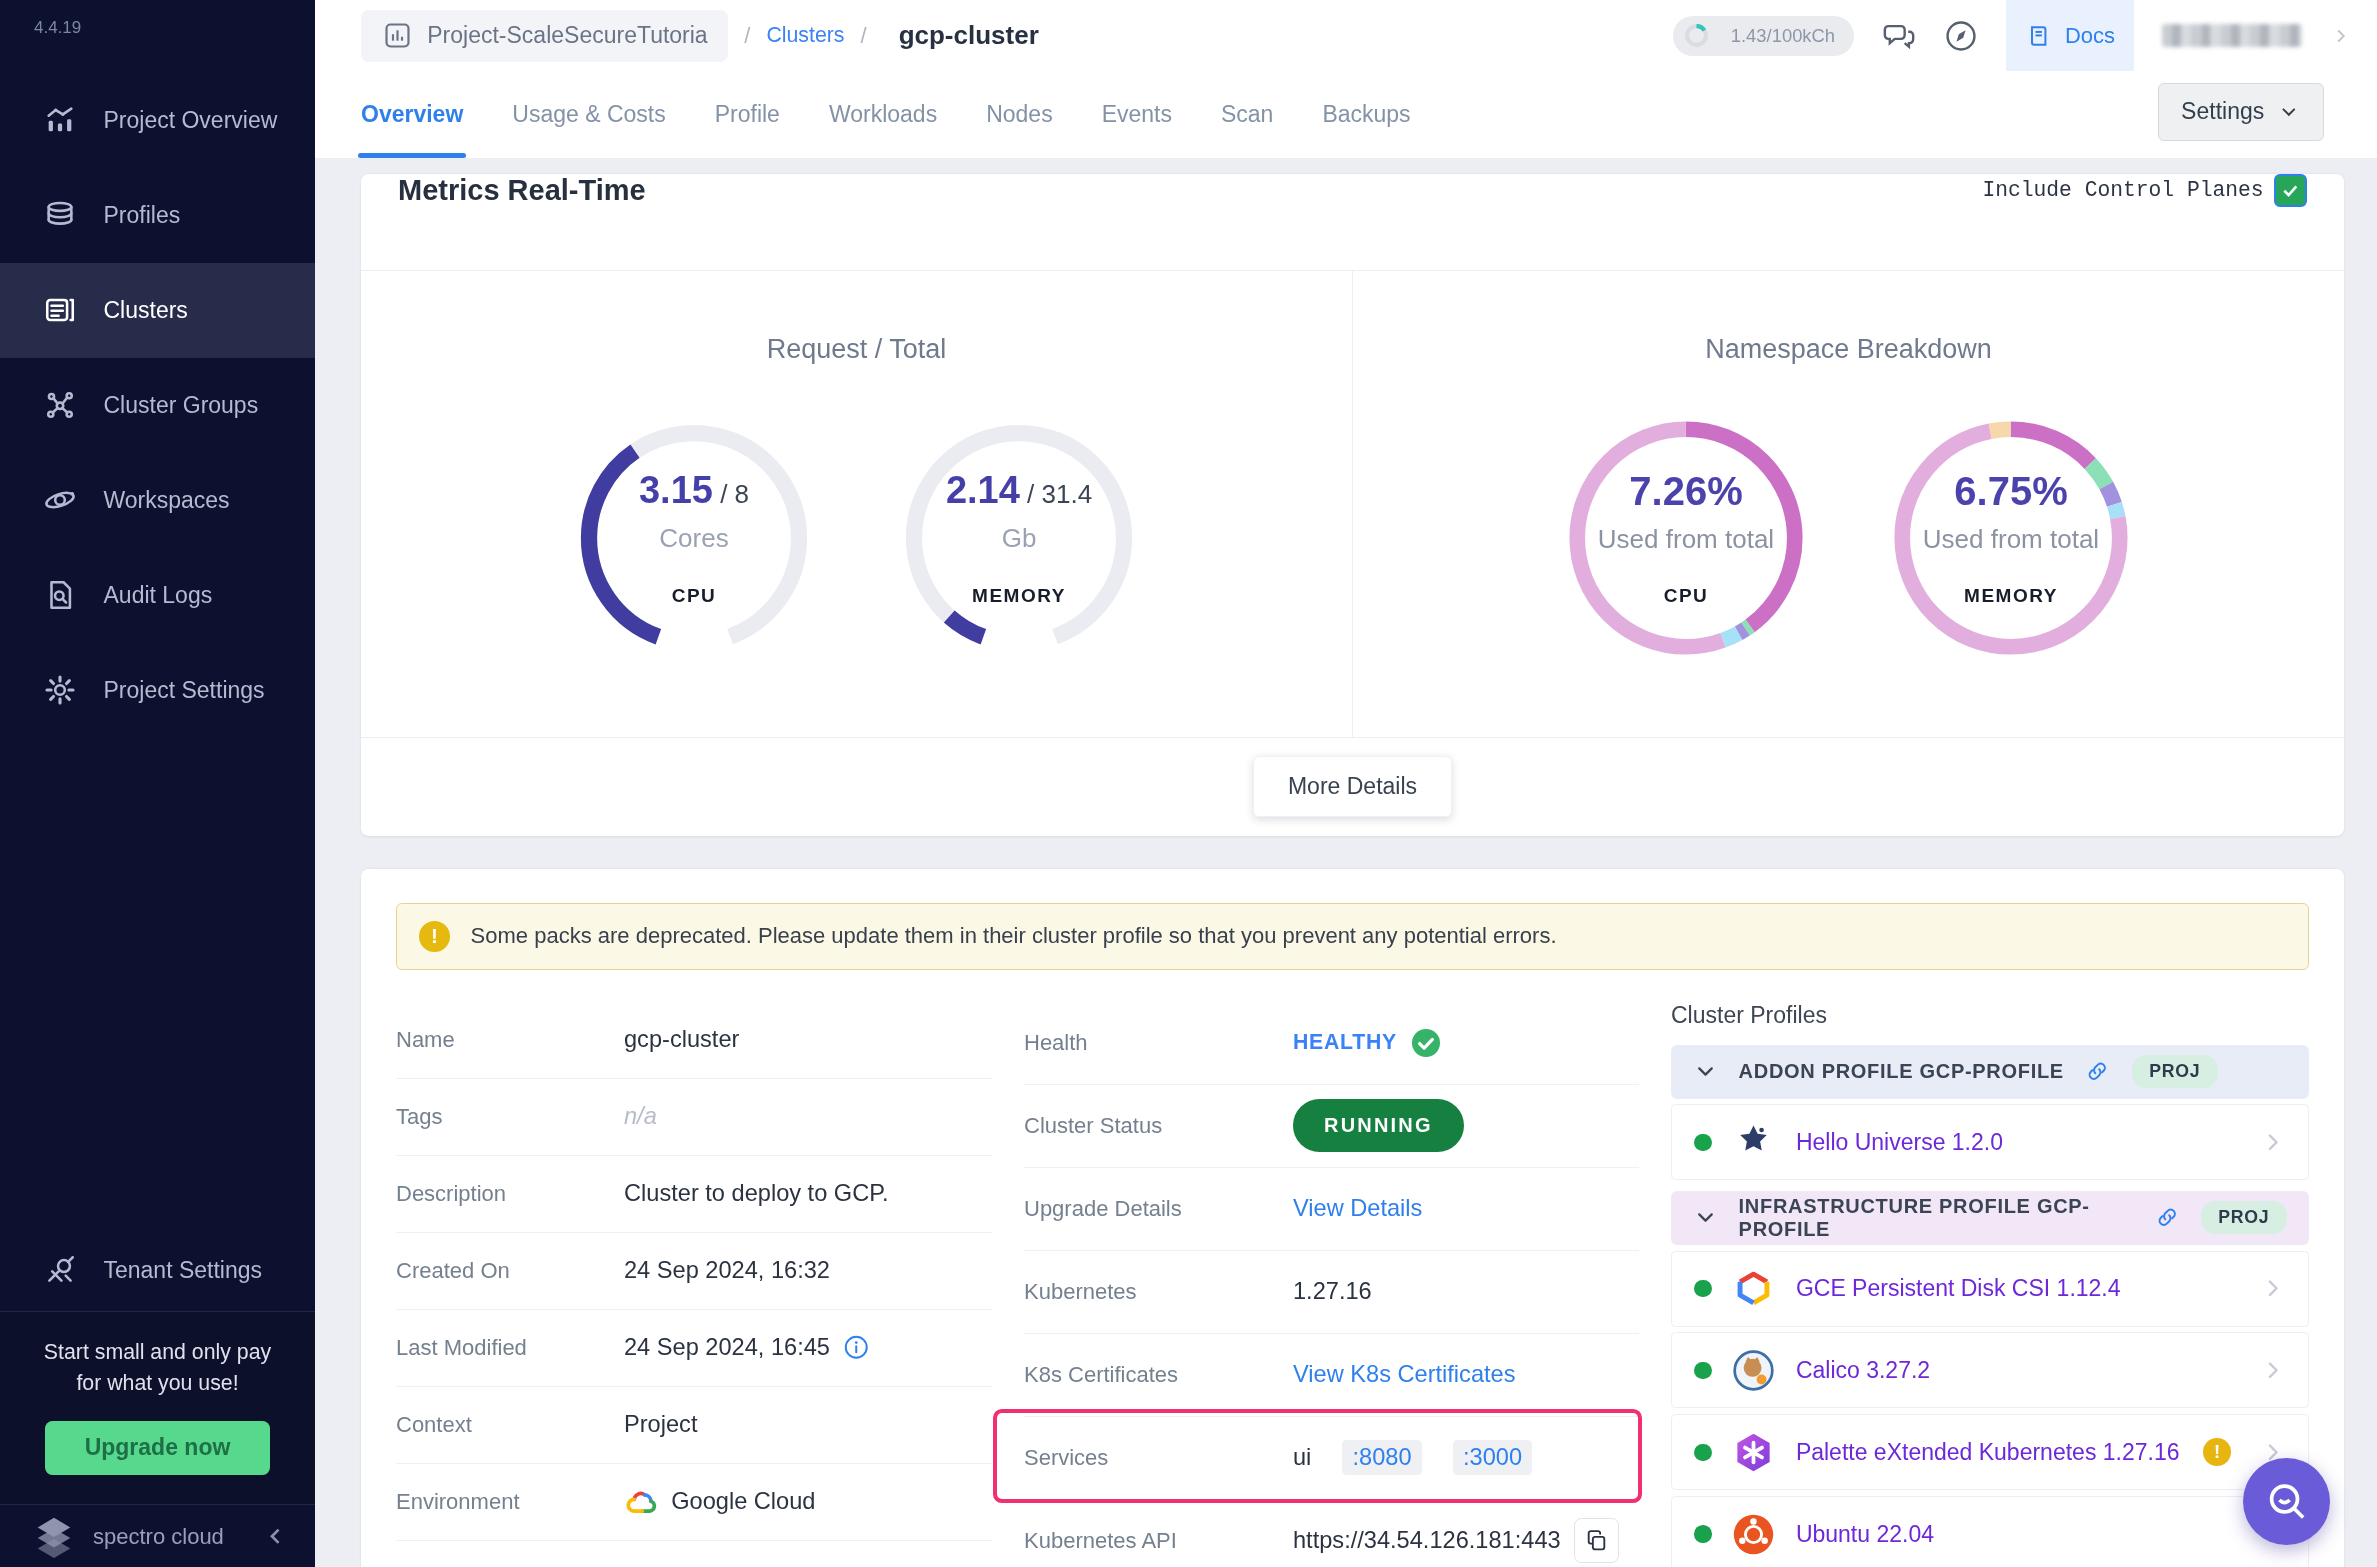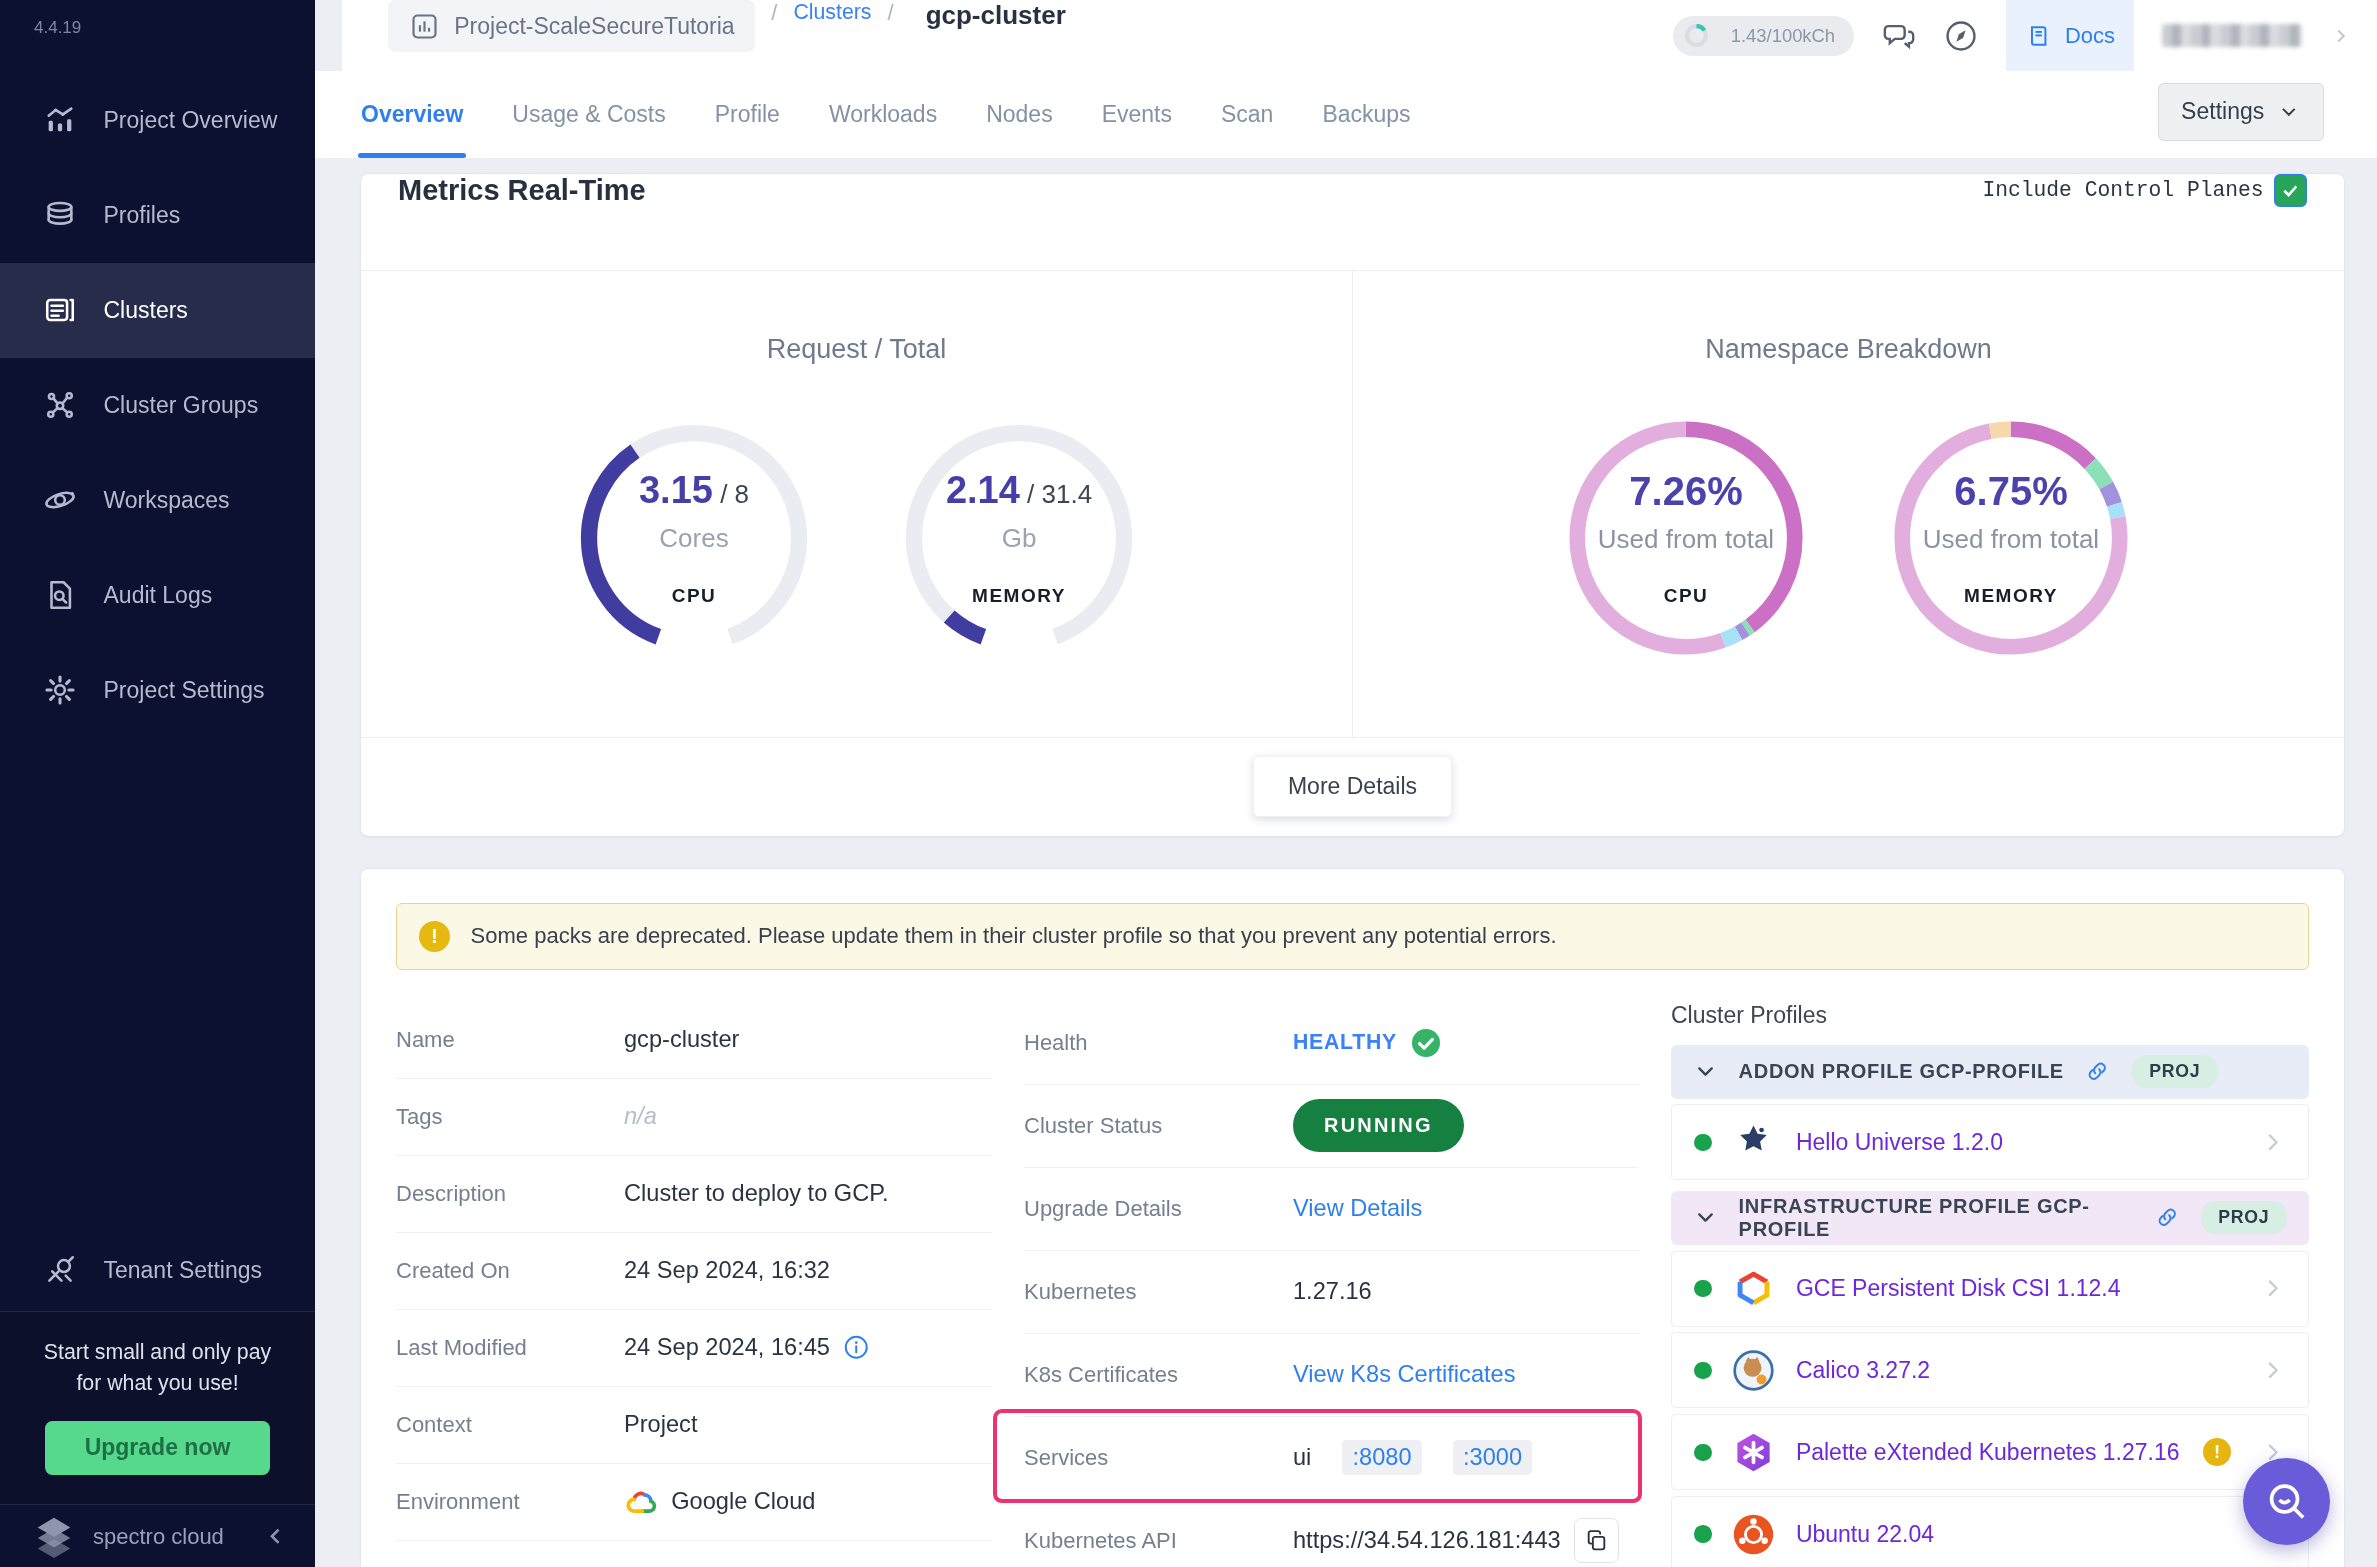--- a/index.html
+++ b/index.html
@@ -23,21 +23,21 @@
   .promo-text{font-size:21.3px;line-height:1.45;color:#dfe2ee;}
   .upgrade-btn{margin-top:22px;background:#56d98d;color:#1e6f45;font-size:23px;font-weight:600;padding:13.2px 40px;border-radius:7.4px;border:none;cursor:pointer;font-family:inherit;}
   .side-footer{display:flex;align-items:center;gap:16px;padding:0 26.5px 0 31px;height:63px;border-top:1.5px solid #222747;}
   .side-footer svg{width:46px;height:46px;}
   .brand{font-size:22px;color:#9aa0b8;}
   .collapse{margin-left:auto;color:#8c92ab;}
   .collapse svg{width:26.5px;height:26.5px;}
 
   
   .main{position:absolute;left:315px;top:0;right:0;bottom:0;}
-  .topbar{position:absolute;top:0;left:0;right:0;height:71px;background:#fff;display:flex;padding:0 25px 0 46px;margin-left:27px;}
+  .topbar{position:absolute;top:0;left:0;right:0;height:71px;background:#fff;display:flex;align-items:center;padding:0 25px 0 46px;}
   .crumb-chip{display:flex;align-items:center;gap:14.7px;background:#f3f4f7;border-radius:7.4px;height:52px;padding:0 20.6px;color:#6b7486;font-size:23px;cursor:pointer;}
   .crumb-chip svg{width:31px;height:31px;color:#6b7486;}
   .crumb-sep{color:#aeb6c2;font-size:22px;margin:0 16px;}
   .crumb-link{color:#3b82f6;font-size:21.3px;cursor:pointer;}
   .crumb-current{color:#273142;font-size:26px;font-weight:600;margin-left:16px;}
   .top-right{margin-left:auto;display:flex;align-items:center;gap:28px;}
   .usage-pill{display:flex;align-items:center;gap:22px;background:#e9ebef;border-radius:22px;height:40px;padding:0 19px 0 10.3px;color:#8e97a8;font-size:18.4px;}
   .usage-pill svg{width:25px;height:25px;}
   .ticon{color:#555f6e;cursor:pointer;}
   .ticon svg{width:34px;height:34px;}

